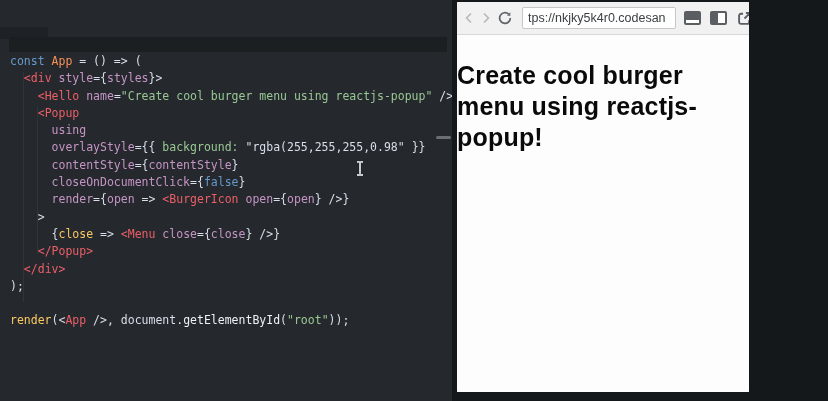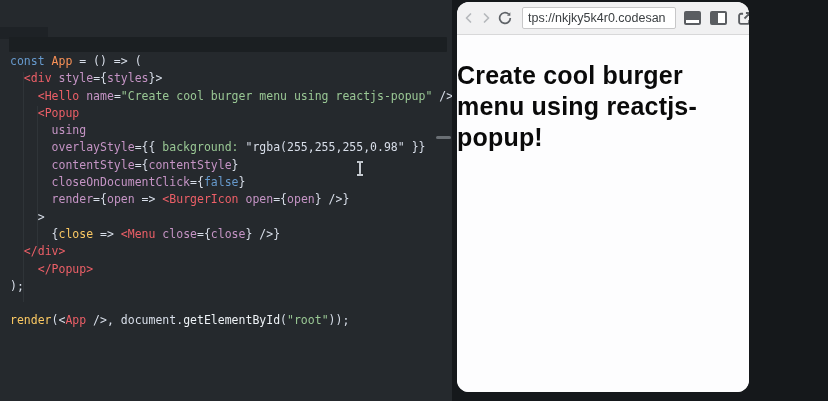--- a/index.html
+++ b/index.html
@@ -19,21 +19,21 @@
   .tk-p{color:#d8dee9}.tk-k{color:#6699cc}.tk-t{color:#ec5f67}.tk-a{color:#c594c5}
   .tk-s{color:#99c794}.tk-n{color:#f99157}.tk-y{color:#fac863}.tk-w{color:#eef2f6}
   .scroll-dash{position:absolute;left:436px;top:136px;width:15px;height:3px;background:#6a6f74;border-radius:2px;}
   .ibeam{position:absolute;left:356px;top:161px;width:8px;height:15px;}
   .ibeam .stem{position:absolute;left:3px;top:1px;width:2px;height:13px;background:#c6cbd1;box-shadow:0 0 1px #15181b;}
   .ibeam .bar{position:absolute;left:1px;width:6px;height:2px;background:#c6cbd1;box-shadow:0 0 1px #15181b;}
   .ibeam .top{top:0;} .ibeam .bot{bottom:0;}
 
   
   .browser{position:absolute;left:457px;top:2px;width:292px;height:390px;background:#fdfdfe;
-           border-radius:12px;overflow:hidden;}
+           border-radius:1px;overflow:hidden;}
   .toolbar{height:32px;background:#f1f1f2;border-bottom:1px solid #d8d8d9;display:flex;
            align-items:center;padding:0 6px;}
   .navbtn{width:16px;height:20px;display:flex;align-items:center;justify-content:center;margin-right:5px;}
   .url{width:142px;height:20px;background:#fff;border:1px solid #c7c7c8;border-radius:2px;
        font-family:"Liberation Sans",sans-serif;font-size:12.5px;color:#3c4043;padding:0 5px;
        margin:0 8px 0 4px;outline:none;white-space:nowrap;overflow:hidden;}
   .icbtn{margin-right:9px;display:flex;align-items:center;justify-content:center;}
   .ic-dock{width:17px;height:14px;background:#5a5d61;border-radius:2px;position:relative;}
   .ic-dock i{position:absolute;left:2px;right:2px;bottom:2px;height:3px;background:#fff;}
   .ic-split{width:13px;height:10px;border:2px solid #5a5d61;border-radius:2px;position:relative;background:#fff;}
@@ -65,22 +65,22 @@
         <div class="cl"><span class="tk-p">  </span><span class="tk-t">&lt;div</span><span class="tk-p"> </span><span class="tk-a">style</span><span class="tk-p">={</span><span class="tk-a">styles</span><span class="tk-p">}&gt;</span></div>
         <div class="cl"><span class="tk-p">    </span><span class="tk-t">&lt;Hello</span><span class="tk-p"> </span><span class="tk-a">name</span><span class="tk-p">=</span><span class="tk-s">"Create cool burger menu using reactjs-popup"</span><span class="tk-p"> /&gt;</span></div>
         <div class="cl"><span class="tk-p">    </span><span class="tk-t">&lt;Popup</span></div>
         <div class="cl"><span class="tk-p">      </span><span class="tk-a">using</span></div>
         <div class="cl"><span class="tk-p">      </span><span class="tk-a">overlayStyle</span><span class="tk-p">={{ </span><span class="tk-s">background:</span><span class="tk-p"> </span><span class="tk-p">"rgba(255,255,255,0.98"</span><span class="tk-p"> }}</span></div>
         <div class="cl"><span class="tk-p">      </span><span class="tk-a">contentStyle</span><span class="tk-p">={</span><span class="tk-a">contentStyle</span><span class="tk-p">}</span></div>
         <div class="cl"><span class="tk-p">      </span><span class="tk-a">closeOnDocumentClick</span><span class="tk-p">={</span><span class="tk-k">false</span><span class="tk-p">}</span></div>
         <div class="cl"><span class="tk-p">      </span><span class="tk-a">render</span><span class="tk-p">={</span><span class="tk-a">open</span><span class="tk-p"> =&gt; </span><span class="tk-t">&lt;BurgerIcon</span><span class="tk-p"> </span><span class="tk-a">open</span><span class="tk-p">={</span><span class="tk-a">open</span><span class="tk-p">} /&gt;}</span></div>
         <div class="cl"><span class="tk-p">    &gt;</span></div>
         <div class="cl"><span class="tk-p">      {</span><span class="tk-y">close</span><span class="tk-p"> =&gt; </span><span class="tk-t">&lt;Menu</span><span class="tk-p"> </span><span class="tk-a">close</span><span class="tk-p">={</span><span class="tk-a">close</span><span class="tk-p">} /&gt;}</span></div>
+        <div class="cl"><span class="tk-p">    </span><span class="tk-t">&lt;/Popup&gt;</span></div>
         <div class="cl"><span class="tk-p">  </span><span class="tk-t">&lt;/div&gt;</span></div>
-        <div class="cl"><span class="tk-p">    </span><span class="tk-t">&lt;/Popup&gt;</span></div>
         <div class="cl"><span class="tk-p">);</span></div>
         <div class="cl"><span class="tk-p"></span></div>
         <div class="cl"><span class="tk-y">render</span><span class="tk-p">(&lt;</span><span class="tk-t">App</span><span class="tk-p"> /&gt;, </span><span class="tk-p">document</span><span class="tk-p">.</span><span class="tk-w">getElementById</span><span class="tk-p">(</span><span class="tk-s">"root"</span><span class="tk-p">));</span></div>
       </div>
     <div class="scroll-dash"></div>
     <div class="ibeam">
       <div class="bar top"></div>
         <div class="stem"></div>
         <div class="bar bot"></div>
     </div>

